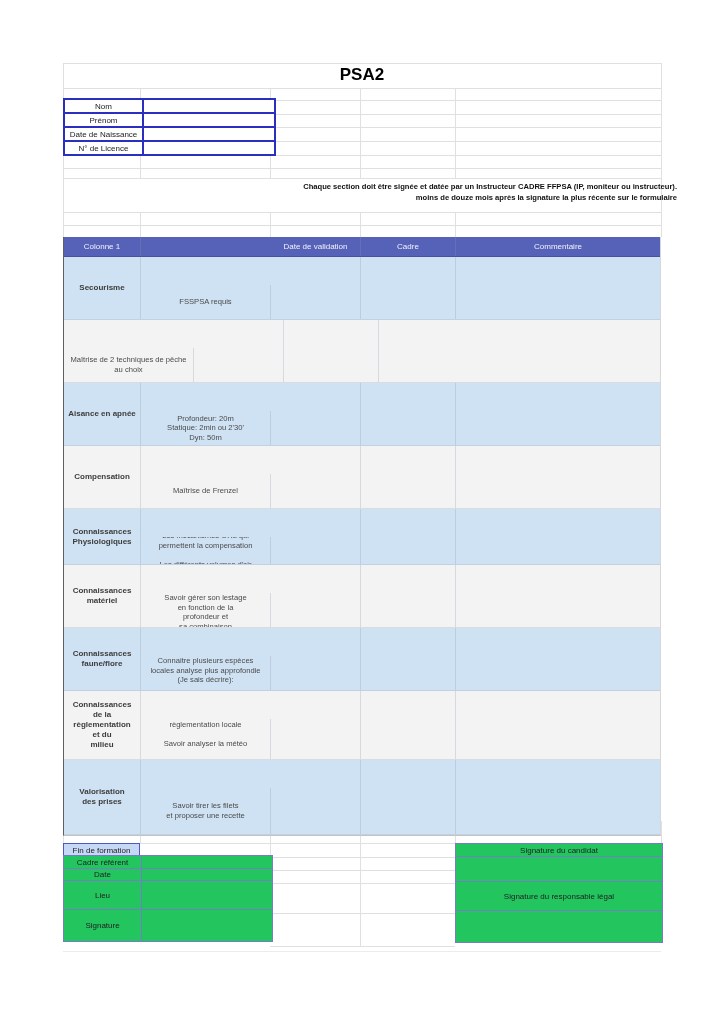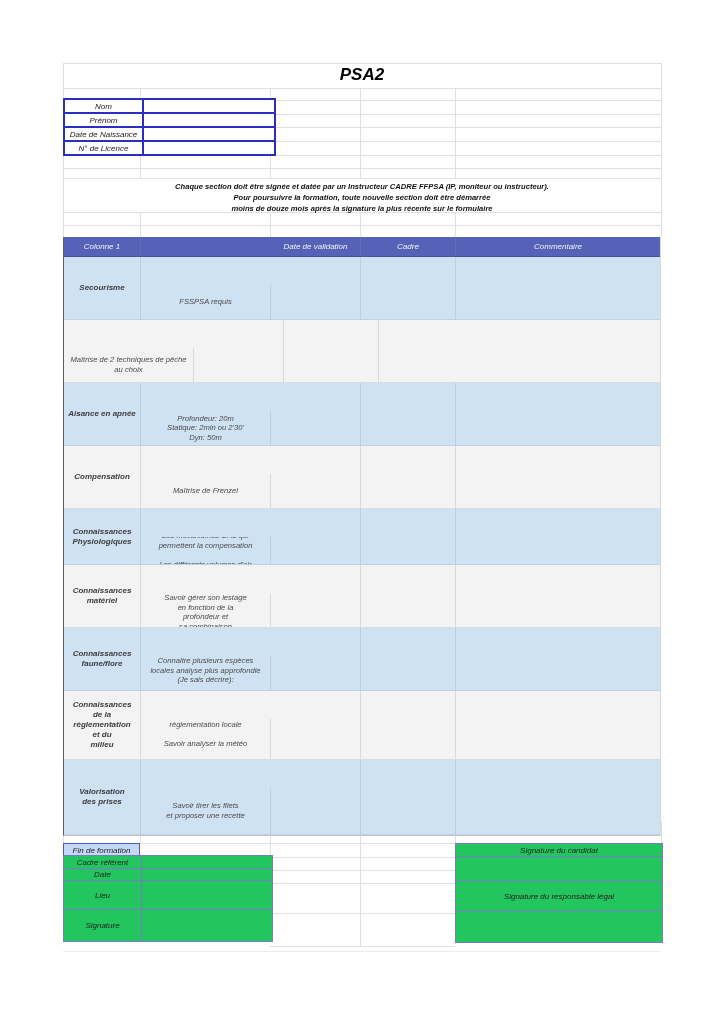--- a/index.html
+++ b/index.html
@@ -3,38 +3,38 @@
 <meta charset="utf-8">
 <style>
   html,body{margin:0;padding:0;}
   body{
     width:724px;height:1024px;background:#ffffff;position:relative;
     font-family:"Liberation Sans", sans-serif;color:#222;
     -webkit-font-smoothing:antialiased;
   }
   .layer{position:absolute;left:0;top:0;width:724px;height:1024px;}
   #grid{z-index:0;}
-  #content{z-index:1;font-style:italic;}
+  #content{z-index:1;}
   .gl{position:absolute;background:#e0e0e0;}
   .gl.faint{background:#ececec;}
 
   
   .title{position:absolute;left:63px;top:62px;width:598px;height:26px;
     text-align:center;font-weight:bold;font-size:17px;line-height:26px;color:#000;}
 
   
   .id-table{position:absolute;left:63px;top:98px;border-collapse:collapse;table-layout:fixed;}
   .id-table td{border:2px solid #2b2fc0;background:#fff;height:12px;padding:0 2px;
     font-size:8px;text-align:center;vertical-align:middle;color:#222;}
   .id-table td.lab{width:73px;}
   .id-table td.val{width:126px;}
 
   
-  .notice{position:absolute;left:63px;top:181px;width:598px;text-align:center;
-    font-weight:bold;font-size:7.6px;line-height:11px;color:#111;}
+  .notice{position:absolute;left:63px;top:181px;width:598px;text-align:right;
+    font-weight:bold;font-size:7.6px;line-height:11px;color:#111;padding-left:16px;}
 
   
   .mtable{position:absolute;left:63px;top:237px;width:598px;box-sizing:border-box;
     border-left:1px solid #5f5f5f;border-right:1px solid #d8d8d8;border-bottom:1px solid #c4c4c4;}
   .mhead{display:flex;height:20px;background:#5662b8;border-bottom:1px solid #48519f;
     box-sizing:border-box;color:#fff;}
   .mhead .tc{justify-content:center;}
   .mhead .hc{display:flex;align-items:center;justify-content:center;font-size:8px;color:#f2f3fa;}
   .trow{display:flex;box-sizing:border-box;border-bottom:1px solid rgba(160,170,185,0.30);}
   .trow.alt{background:#cfe2f3;}
@@ -128,21 +128,20 @@
     </tr>
     <tr>
       <td class="lab">N° de Licence</td>
       <td class="val"></td>
     </tr>
   </tbody>
     </table>
 
   <div class="notice">
     <div>Chaque section doit être signée et datée par un Instructeur CADRE FFPSA (IP, moniteur ou instructeur).</div>
-    <div>Pour poursuivre la formation, toute nouvelle section doit être démarrée</div>
     <div>moins de douze mois après la signature la plus récente sur le formulaire</div>
   </div>
 
   <div class="mtable">
     <div class="mhead">
       <div class="tc hc c0">Colonne 1</div>
       <div class="tc hc c1 bold">Compétences</div>
       <div class="tc hc c2">Date de validation</div>
       <div class="tc hc c3">Cadre</div>
       <div class="tc hc c4">Commentaire</div>

